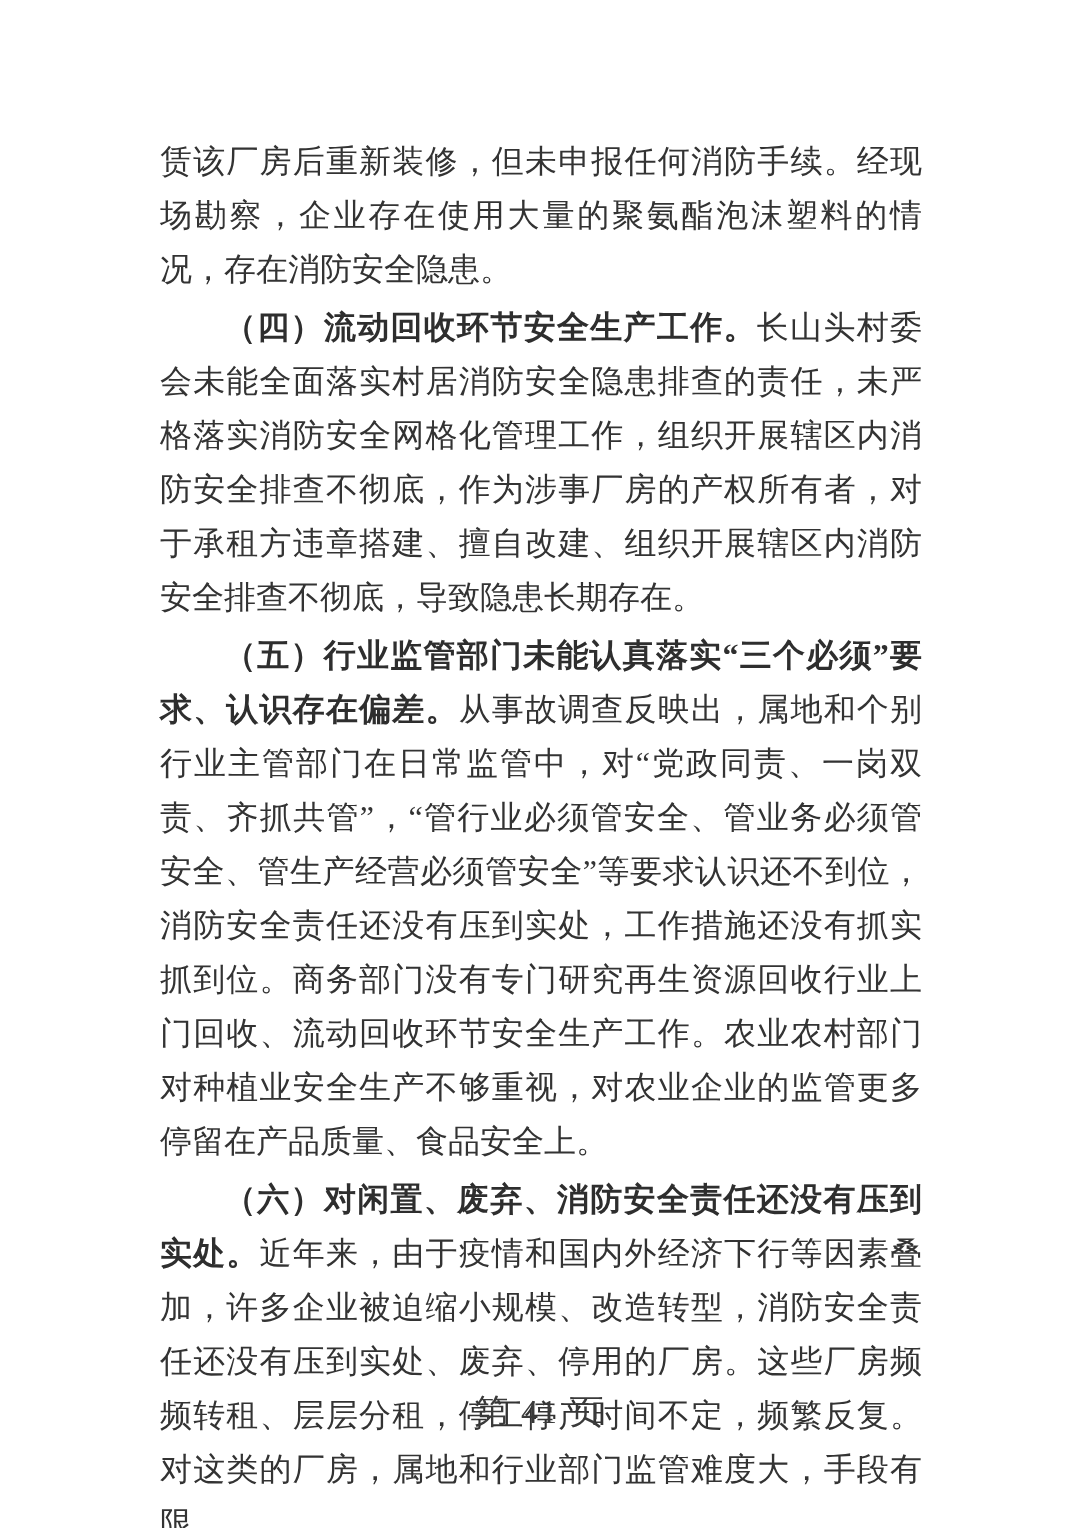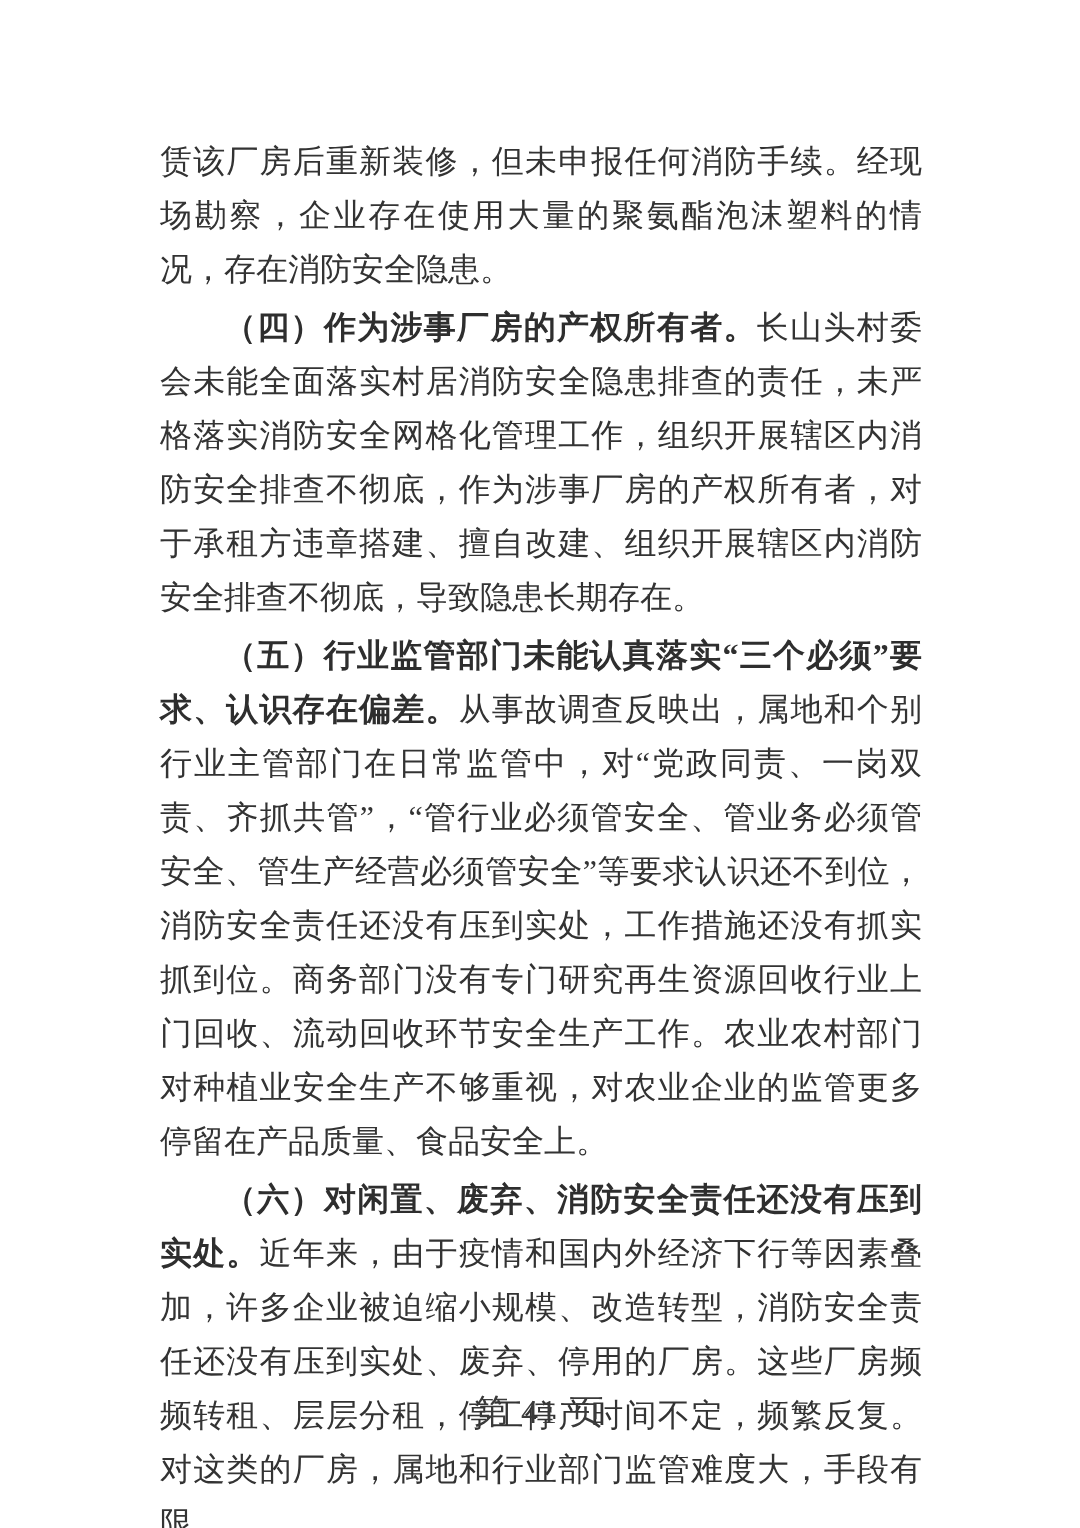--- a/index.html
+++ b/index.html
@@ -52,21 +52,21 @@
 </style>
 </head>
 <body>
 
 <div class="page">
 
   <div class="content">
 
     <p><span>赁该厂房后重新装修，但未申报任何消防手续。经现场勘察，企业存在使用大量的聚氨酯泡沫塑料的情况，存在消防安全隐患。</span></p>
 
-    <p class="indent"><span class="lead">（四）作为涉事厂房的产权所有者。</span><span>长山头村委会未能全面落实村居消防安全隐患排查的责任，未严格落实消防安全网格化管理工作，组织开展辖区内消防安全排查不彻底，作为涉事厂房的产权所有者，对于承租方违章搭建、擅自改建、组织开展辖区内消防安全排查不彻底，导致隐患长期存在。</span></p>
+    <p class="indent"><span class="lead">（四）流动回收环节安全生产工作。</span><span>长山头村委会未能全面落实村居消防安全隐患排查的责任，未严格落实消防安全网格化管理工作，组织开展辖区内消防安全排查不彻底，作为涉事厂房的产权所有者，对于承租方违章搭建、擅自改建、组织开展辖区内消防安全排查不彻底，导致隐患长期存在。</span></p>
 
     <p class="indent"><span class="lead">（五）行业监管部门未能认真落实“三个必须”要求、认识存在偏差。</span><span>从事故调查反映出，属地和个别行业主管部门在日常监管中，对“党政同责、一岗双责、齐抓共管”，“管行业必须管安全、管业务必须管安全、管生产经营必须管安全”等要求认识还不到位，消防安全责任还没有压到实处，工作措施还没有抓实抓到位。商务部门没有专门研究再生资源回收行业上门回收、流动回收环节安全生产工作。农业农村部门对种植业安全生产不够重视，对农业企业的监管更多停留在产品质量、食品安全上。</span></p>
 
     <p class="indent"><span class="lead">（六）对闲置、废弃、消防安全责任还没有压到实处。</span><span>近年来，由于疫情和国内外经济下行等因素叠加，许多企业被迫缩小规模、改造转型，消防安全责任还没有压到实处、废弃、停用的厂房。这些厂房频频转租、层层分租，停工停产时间不定，频繁反复。对这类的厂房，属地和行业部门监管难度大，手段有限。</span></p>
 
   </div>
 
   <div class="footer">第 41 页</div>
 
 </div>

